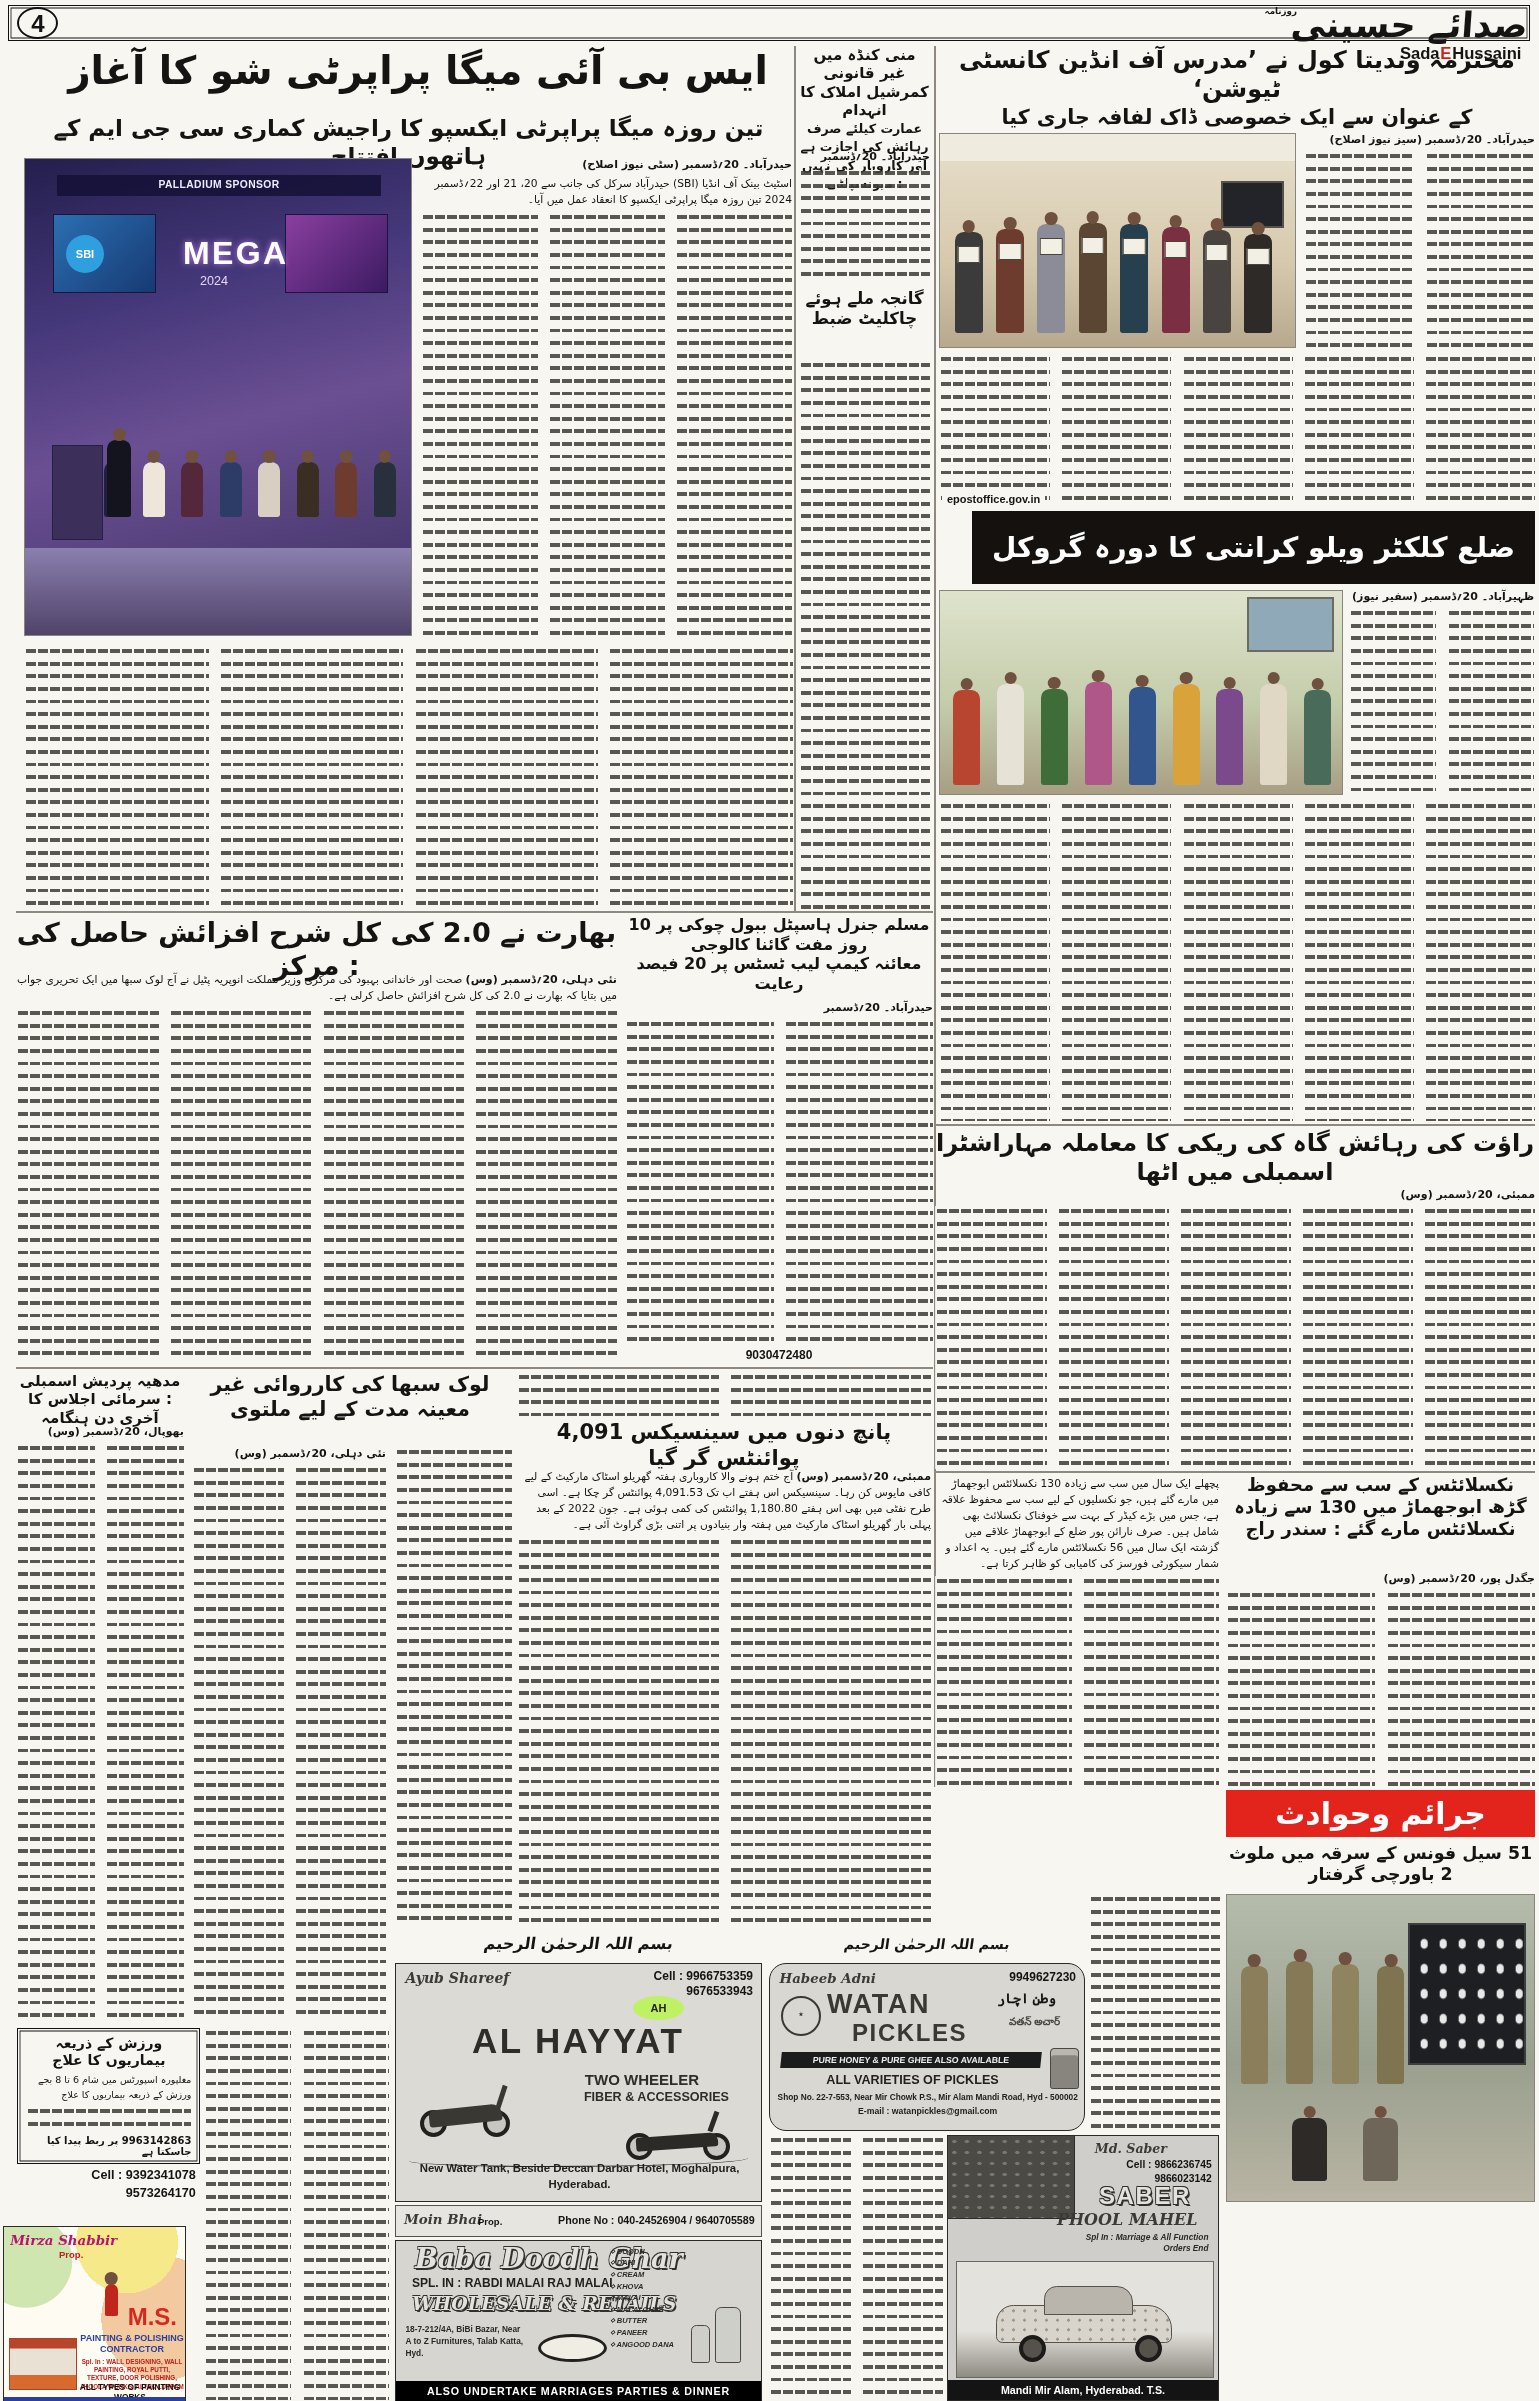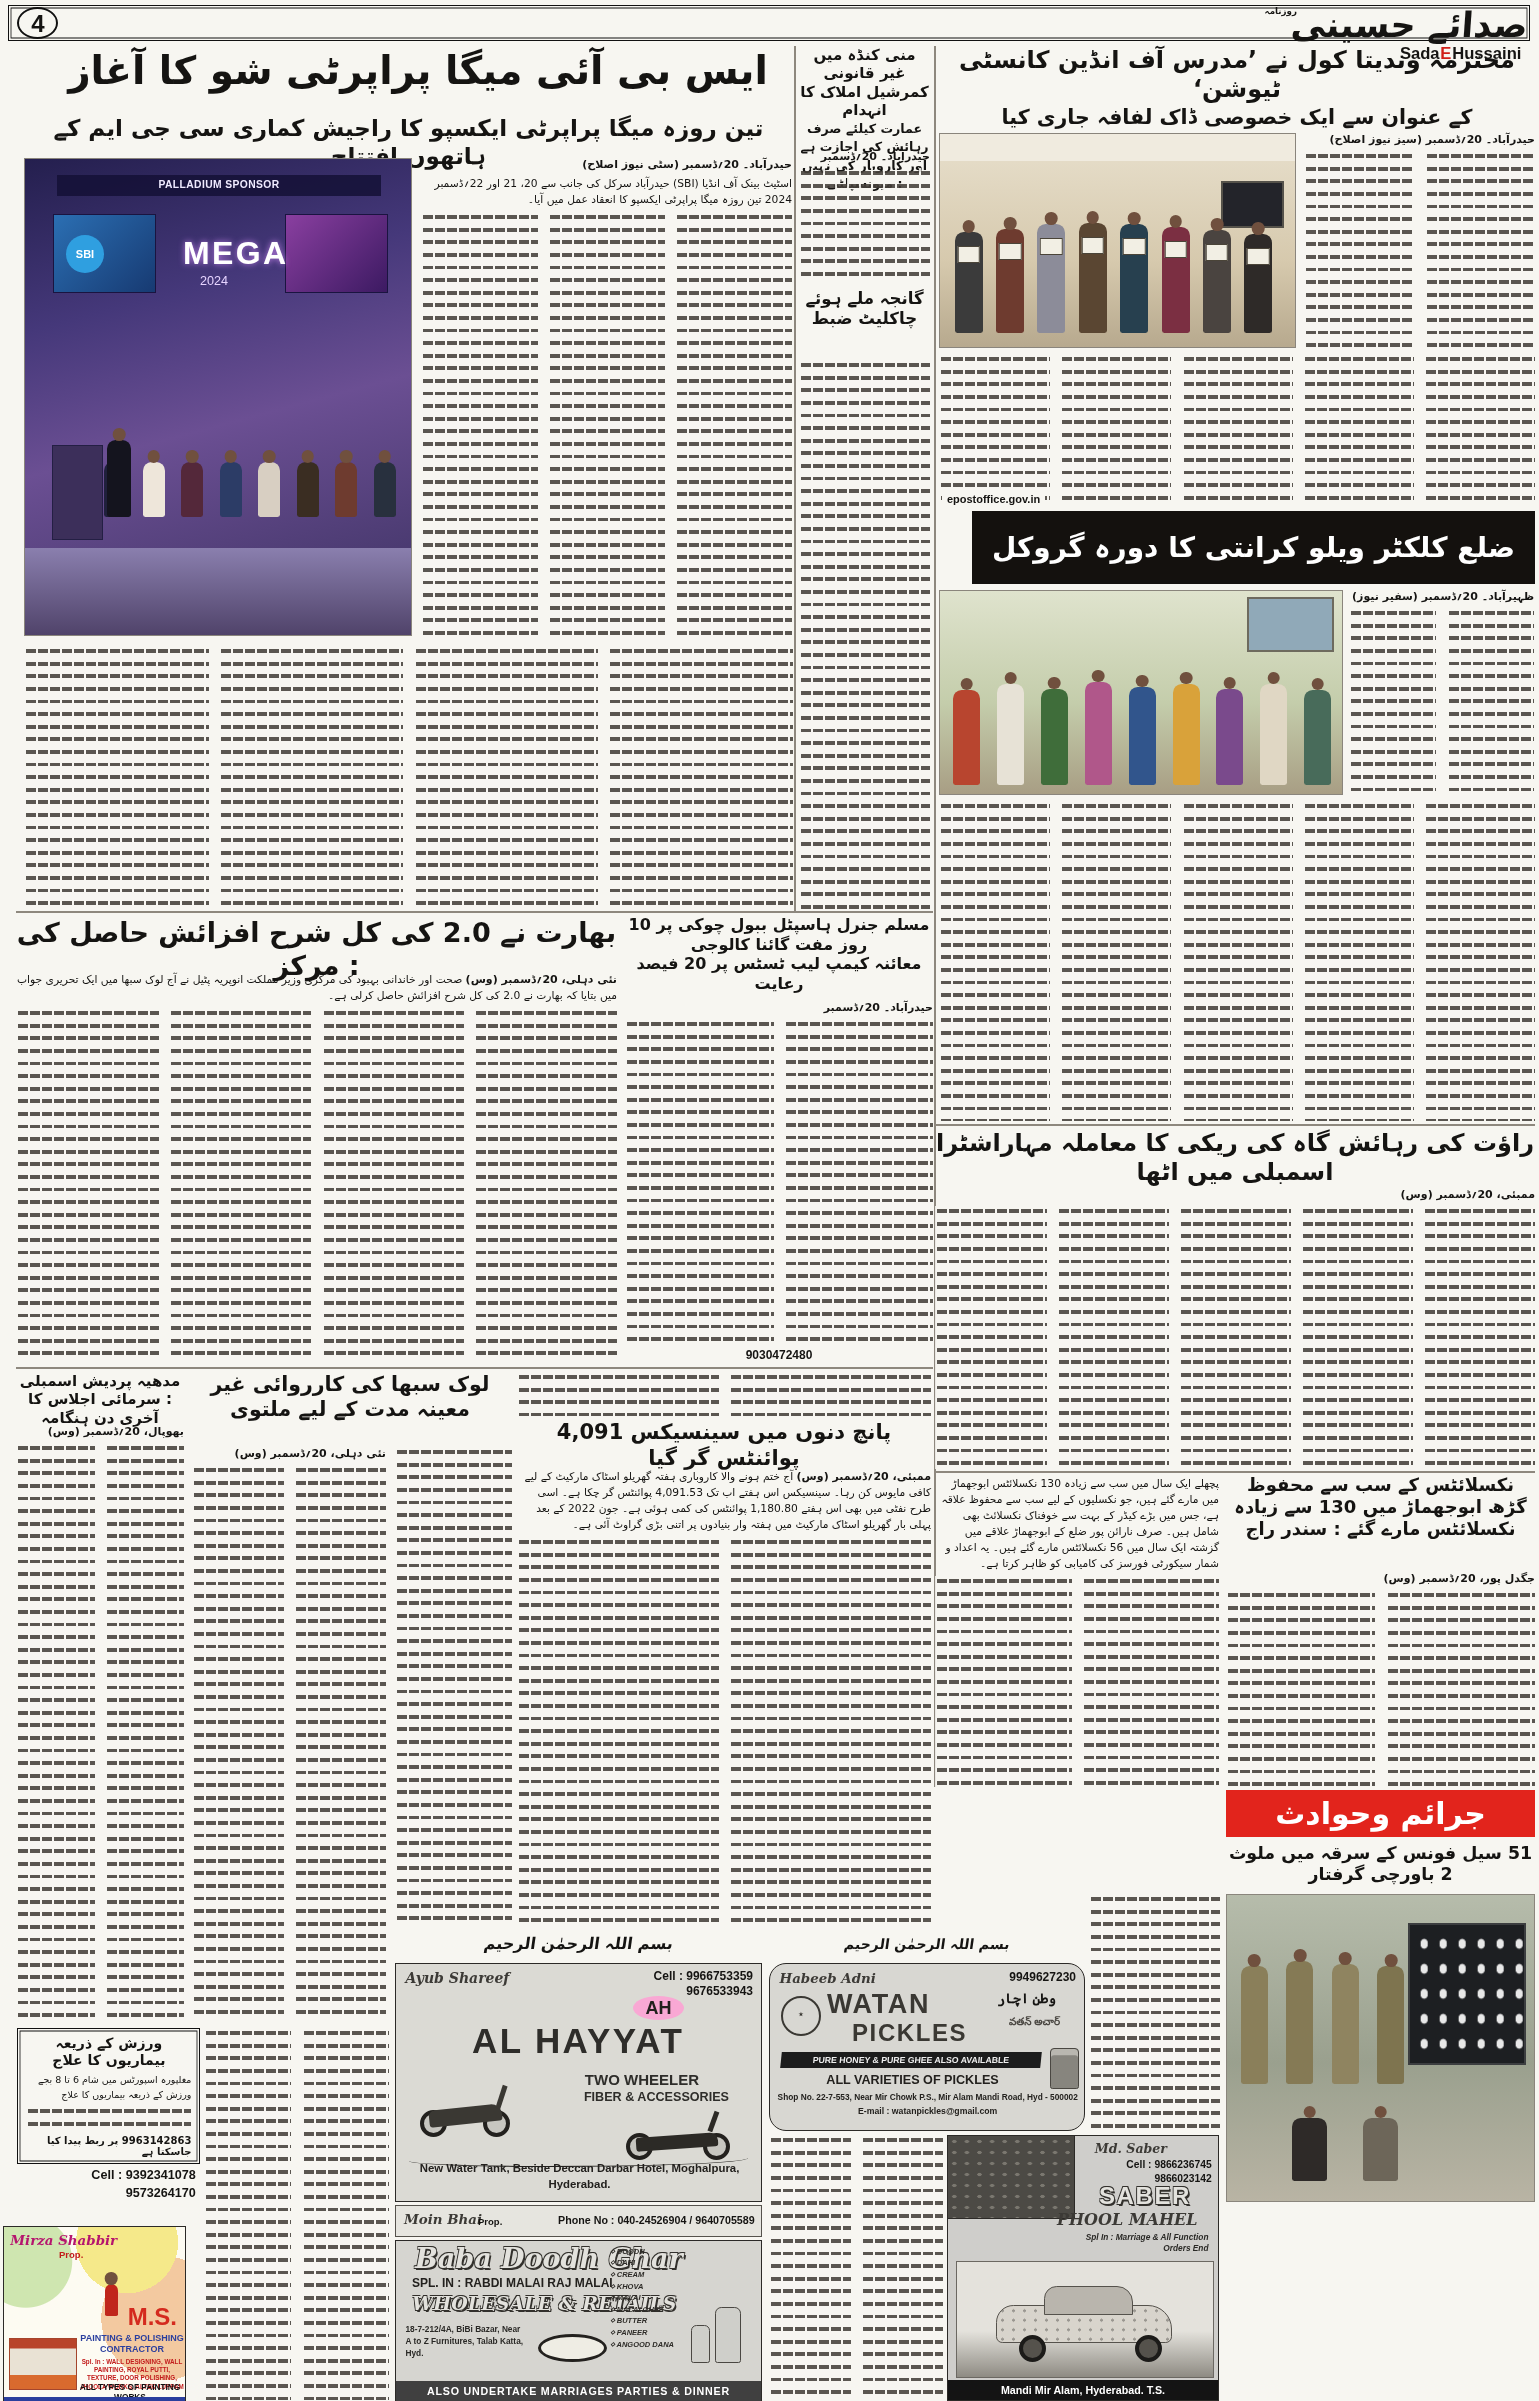--- a/index.html
+++ b/index.html
@@ -339,21 +339,21 @@
 
   <div class="abs u c" style="left:395px;top:1928px;width:367px;height:32px;font-size:16px;font-weight:bold;transform:skewX(-8deg);line-height:32px;">بسم اللہ الرحمٰن الرحیم</div>
   <div class="abs u c" style="left:769px;top:1928px;width:316px;height:32px;font-size:14px;font-weight:bold;transform:skewX(-8deg);line-height:32px;">بسم اللہ الرحمٰن الرحیم</div>
 
   <div class="abs adbox eng" style="left:395px;top:1963px;width:367px;height:239px;">
     <div class="script" style="position:absolute;left:9.5px;top:6.3px;font-size:14px;">Ayub Shareef</div>
     <div class="b" style="position:absolute;right:8px;top:4.7px;font-size:12px;text-align:right;line-height:1.3;">
       <span>Cell :</span> <span>9966753359</span><br>
       <span>9676533943</span>
     </div>
-    <div class="b c" style="position:absolute;left:237px;top:32px;width:51px;height:24px;background:#f9a8d4;border-radius:50%;font-size:18px;line-height:24px;color:#23211e;">AH</div>
+    <div class="b c" style="position:absolute;left:237px;top:32px;width:51px;height:24px;background:#bef264;border-radius:50%;font-size:11px;line-height:24px;color:#23211e;">AH</div>
     <div class="b" style="position:absolute;left:76px;top:57px;font-size:35px;letter-spacing:2.4px;color:#2e2d2a;">AL HAYYAT</div>
     <div style="position:absolute;left:19px;top:118px;width:103px;height:55px;">
       <div style="position:absolute;left:4.7px;bottom:0;" class="wheel"></div>
       <div style="position:absolute;right:8px;bottom:0;" class="wheel"></div>
       <div style="position:absolute;left:14px;bottom:12.6px;width:73px;height:17.4px;background:#3a3833;border-radius:6.3px 11px 3.2px 3.2px;transform:rotate(-6deg);"></div>
       <div style="position:absolute;right:14px;top:3.2px;width:4.7px;height:24px;background:#3a3833;transform:rotate(18deg);"></div>
     </div>
     <div class="b" style="position:absolute;right:62px;top:107px;font-size:15px;color:#2e2d2a;">TWO WHEELER</div>
     <div class="b" style="position:absolute;right:32px;top:126px;font-size:12.6px;color:#2e2d2a;">FIBER &amp; ACCESSORIES</div>
     <div style="position:absolute;right:28px;top:147px;width:110px;height:49px;">
@@ -383,21 +383,21 @@
       <div class="bitem">CREAM</div>
       <div class="bitem">KHOVA</div>
       <div class="bitem">MALAI</div>
       <div class="bitem">MALAI GHEE</div>
       <div class="bitem">BUTTER</div>
       <div class="bitem">PANEER</div>
       <div class="bitem">ANGOOD DANA</div>
     </div>
     <div style="position:absolute;right:20.5px;top:66px;width:24px;height:54px;background:#cfcfca;border:1.6px solid #4a4742;border-radius:6.3px 6.3px 2.4px 2.4px;"></div>
     <div style="position:absolute;right:51px;top:84px;width:17.4px;height:36px;background:#cfcfca;border:1.6px solid #4a4742;border-radius:5.5px 5.5px 2.4px 2.4px;"></div>
-    <div class="b c" style="position:absolute;left:0;bottom:0;width:100%;height:20.5px;background:#404040;color:#fff;font-size:10.7px;line-height:20.5px;letter-spacing:0.8px;">ALSO UNDERTAKE MARRIAGES PARTIES &amp; DINNER</div>
+    <div class="b c" style="position:absolute;left:0;bottom:0;width:100%;height:20.5px;background:#000000;color:#fff;font-size:10.7px;line-height:20.5px;letter-spacing:0.8px;">ALSO UNDERTAKE MARRIAGES PARTIES &amp; DINNER</div>
   </div>
 
   <div class="abs adbox eng" style="left:769px;top:1963px;width:316px;height:168px;background:#d8d7d2;border-radius:17px;">
     <div class="script" style="position:absolute;left:9.5px;top:6.3px;font-size:13.4px;">Habeeb Adni</div>
     <div class="b" style="position:absolute;right:8px;top:6.3px;font-size:12px;">9949627230</div>
     <div class="b c" style="position:absolute;left:11px;top:32px;width:36px;height:36px;border:2.4px double #3a3833;border-radius:50%;font-size:5.5px;line-height:33px;color:#3a3833;">★</div>
     <div class="b" style="position:absolute;left:57px;top:25px;font-size:27px;letter-spacing:1.6px;color:#3a3833;">WATAN</div>
     <div class="b" style="position:absolute;left:82px;top:55px;font-size:24px;letter-spacing:1.6px;color:#3a3833;">PICKLES</div>
     <div class="u b" style="position:absolute;right:28px;top:27px;font-size:13.4px;">وطن اچار</div>
     <div class="b" style="position:absolute;right:24px;top:52px;font-size:10.3px;color:#4a4742;">వతన్ అచార్</div>

